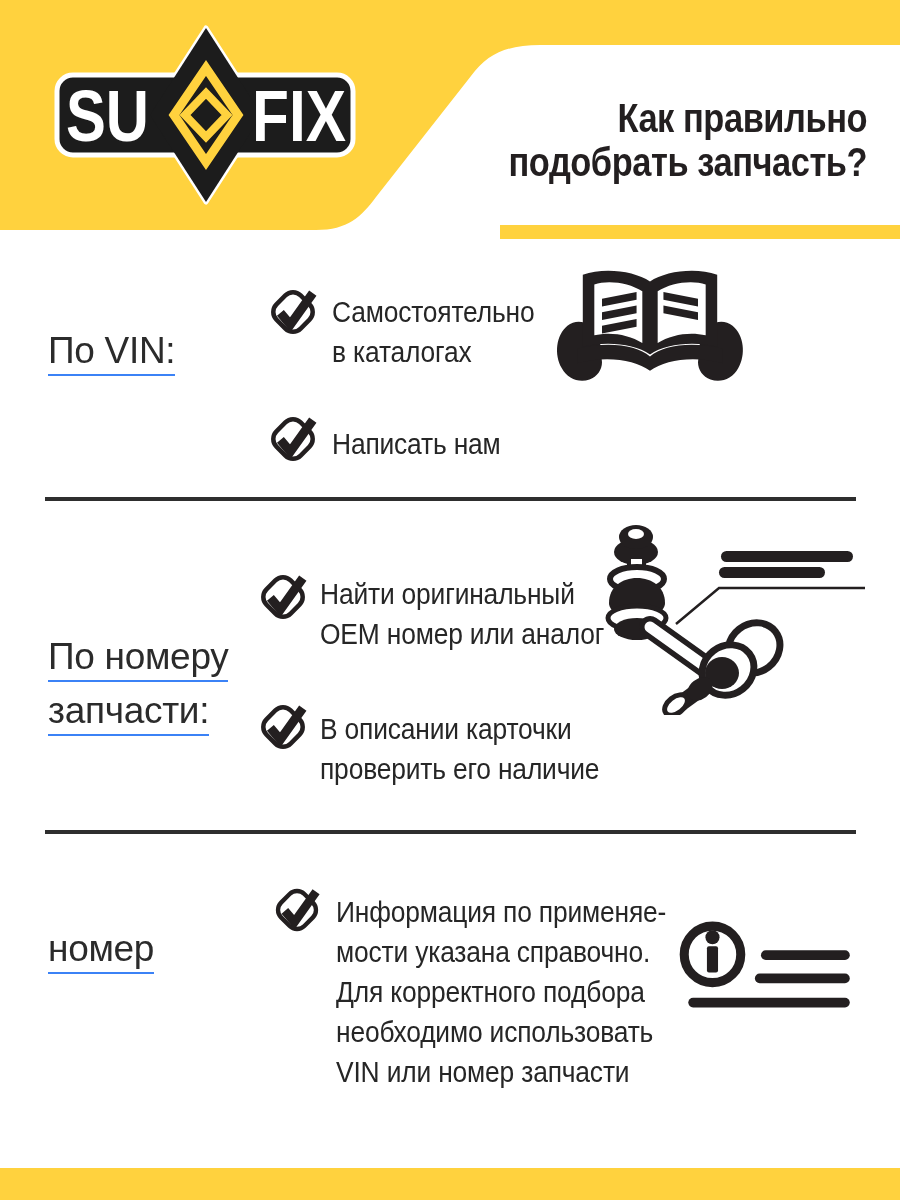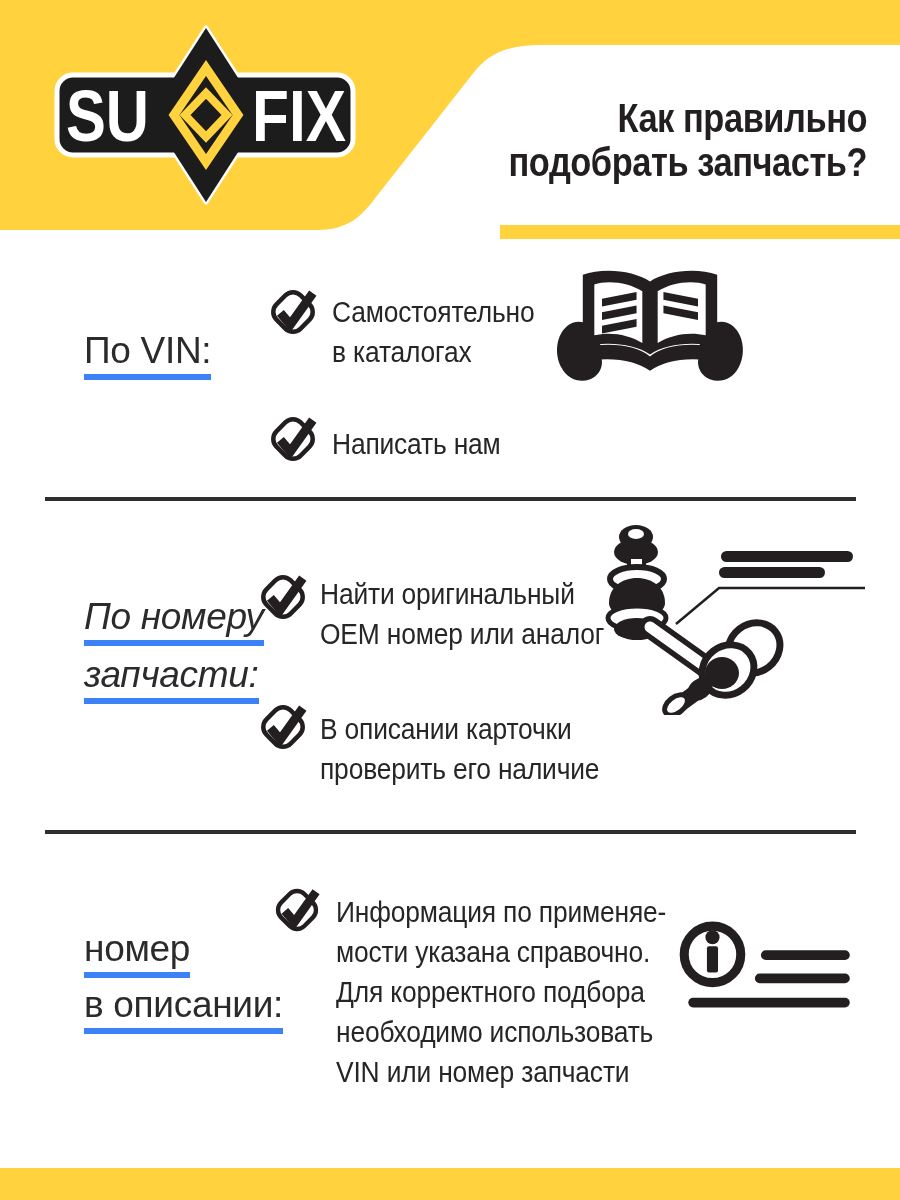--- a/index.html
+++ b/index.html
@@ -17,22 +17,21 @@
     font-size:40px;font-weight:700;line-height:44px;color:#231f20;
     transform:scaleX(.86);transform-origin:right top;white-space:nowrap;
     letter-spacing:-0.5px;
   }
 
   
   .hd{position:absolute;color:#2b2b2b;font-size:37px;letter-spacing:-0.3px;}
   .hd .ln{display:block;}
   .hd .ul{
     display:inline-block;line-height:1;padding-bottom:5px;
-    border-bottom:6px solid #3b82f6;
-    margin-left:36px;
+    border-bottom:2px solid #3b82f6;
   }
   .hd .ln{margin-bottom:6px;}
   .hd.sp-wide .ln{margin-bottom:8px;}
 
   
   .btxt{
     position:absolute;color:#262626;font-size:30px;line-height:40px;
     white-space:nowrap;letter-spacing:-0.2px;
     transform:scaleX(.88);transform-origin:left top;
   }
@@ -159,21 +158,21 @@
 <div class="btxt" style="left:332px;top:424px">
   <div>Написать нам</div>
 </div>
 
 <svg class="abs" style="left:554px;top:266px" width="192" height="130">
     <use href="#sym-book"></use>
   </svg>
 
 <div class="divider" style="top:497px"></div>
 
-<div class="hd sp-wide" style="left:48px;top:596px;font-style:italic;">
+<div class="hd sp-wide" style="left:48px;top:636px;">
   <span class="ln"><span class="ul">По номеру</span></span>
   <span class="ln"><span class="ul">запчасти:</span></span>
 </div>
 
 <svg class="abs" style="left:256px;top:570px" width="54" height="54">
     <use href="#sym-check"></use>
   </svg>
 <div class="btxt" style="left:320px;top:574px">
   <div>Найти оригинальный</div>
   <div>OEM номер или аналог</div>
@@ -188,21 +187,20 @@
 </div>
 
 <svg class="abs" style="left:588px;top:515px" width="285" height="200">
     <use href="#sym-part"></use>
   </svg>
 
 <div class="divider" style="top:830px"></div>
 
 <div class="hd" style="left:48px;top:928px;">
   <span class="ln"><span class="ul">номер</span></span>
-  <span class="ln"><span class="ul">в описании:</span></span>
 </div>
 
 <svg class="abs" style="left:271px;top:884px" width="52" height="52">
     <use href="#sym-check"></use>
   </svg>
 <div class="btxt" style="left:336px;top:892px">
   <div>Информация по применяе-</div>
   <div>мости указана справочно.</div>
   <div>Для корректного подбора</div>
   <div>необходимо использовать</div>

